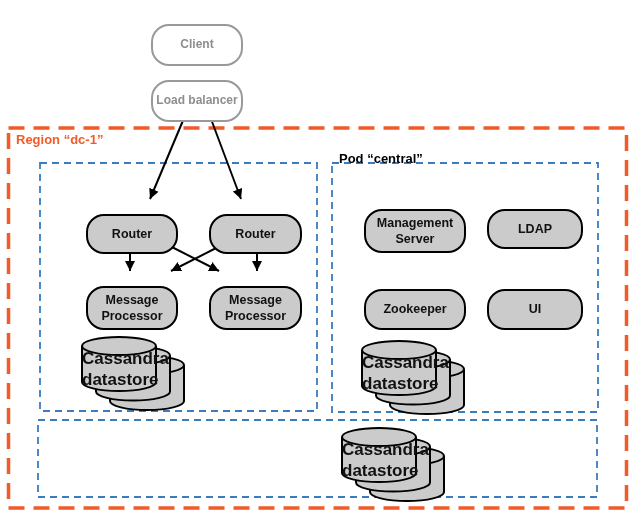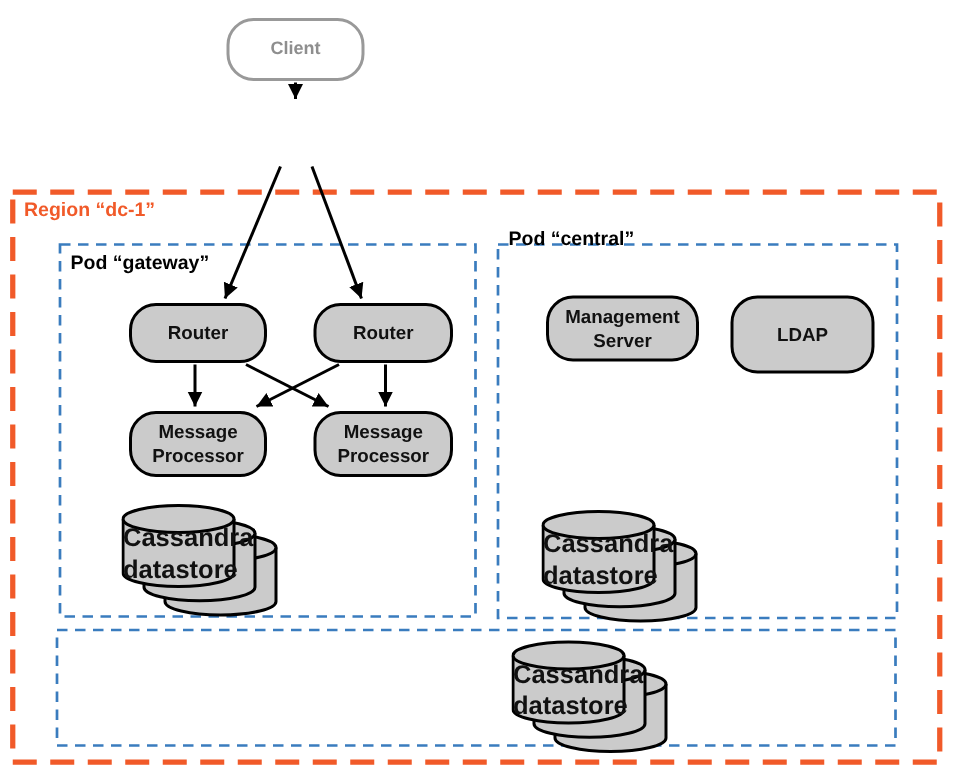--- a/index.html
+++ b/index.html
@@ -14,20 +14,21 @@
   .node{
     position:absolute;z-index:2;
     background:#CBCBCB;
     border:2px solid #000000;
     border-radius:18px;
     display:flex;align-items:center;justify-content:center;
     text-align:center;
     font-weight:bold;font-size:12.5px;color:#111111;
     line-height:1.3;white-space:pre-line;
     box-sizing:border-box;
+    margin-top:12px;
   }
   .external{
     background:#ffffff;
     border:2px solid #999999;
     color:#8E8E8E;
     font-size:12px;
   }
   .pod-label{
     position:absolute;z-index:2;
     font-weight:bold;font-size:13px;color:#000000;
@@ -62,23 +63,23 @@
     <line x1="197" y1="55" x2="197" y2="66" stroke="#000" stroke-width="2" marker-end="url(#ah)"></line>
     <line x1="187" y1="111" x2="150" y2="199" stroke="#000" stroke-width="2" marker-end="url(#ah)"></line>
     <line x1="208" y1="111" x2="241" y2="199" stroke="#000" stroke-width="2" marker-end="url(#ah)"></line>
     <line x1="130" y1="243" x2="130" y2="271" stroke="#000" stroke-width="2" marker-end="url(#ah)"></line>
     <line x1="257" y1="243" x2="257" y2="271" stroke="#000" stroke-width="2" marker-end="url(#ah)"></line>
     <line x1="164" y1="243" x2="219" y2="271" stroke="#000" stroke-width="2" marker-end="url(#ah)"></line>
     <line x1="226" y1="243" x2="171" y2="271" stroke="#000" stroke-width="2" marker-end="url(#ah)"></line>
   </svg>
 
   <div class="node external" style="left:151px;top:12px;width:92px;height:42px;">Client</div>
+  <div class="node external" style="left:151px;top:68px;width:92px;height:42px;">Load balancer</div>
 
   <div class="pod-label region-label" style="left:16px;top:132px;">Region “dc-1”</div>
-  <div class="pod-label" style="left:47px;top:167px;">Pod “gateway”</div>
   <div class="pod-label" style="left:339px;top:151px;">Pod “central”</div>
 
   <div class="node" style="left:86px;top:202px;width:92px;height:40px;">Router</div>
   <div class="node" style="left:209px;top:202px;width:93px;height:40px;">Router</div>
   <div class="node" style="left:86px;top:274px;width:92px;height:44px;">Message
 Processor</div>
   <div class="node" style="left:209px;top:274px;width:93px;height:44px;">Message
 Processor</div>
 
   <div class="stack" style="left:81px;top:335px;">
@@ -95,21 +96,23 @@
         <path d="M1,11 v36 a37,9 0 0 0 74,0 v-36" fill="#CBCBCB" stroke="#000" stroke-width="2"></path>
         <ellipse cx="38" cy="11" rx="37" ry="9" fill="#CBCBCB" stroke="#000" stroke-width="2"></ellipse>
       </g>
     </svg>
     <div class="cyl-label">Cassandra
 datastore</div>
   </div>
 
   <div class="node" style="left:364px;top:197px;width:102px;height:44px;">Management
 Server</div>
-  <div class="node" style="left:487px;top:197px;width:96px;height:52px;">LDAP</div>
+  <div class="node" style="left:487px;top:197px;width:96px;height:40px;">LDAP</div>
+  <div class="node" style="left:364px;top:277px;width:102px;height:41px;">Zookeeper</div>
+  <div class="node" style="left:487px;top:277px;width:96px;height:41px;">UI</div>
 
   <div class="stack" style="left:361px;top:339px;">
     <svg width="106" height="78" viewBox="0 0 106 78">
       <g transform="translate(28,19)">
         <path d="M1,11 v36 a37,9 0 0 0 74,0 v-36" fill="#CBCBCB" stroke="#000" stroke-width="2"></path>
         <ellipse cx="38" cy="11" rx="37" ry="9" fill="#CBCBCB" stroke="#000" stroke-width="2"></ellipse>
       </g>
       <g transform="translate(14,9.5)">
         <path d="M1,11 v36 a37,9 0 0 0 74,0 v-36" fill="#CBCBCB" stroke="#000" stroke-width="2"></path>
         <ellipse cx="38" cy="11" rx="37" ry="9" fill="#CBCBCB" stroke="#000" stroke-width="2"></ellipse>

